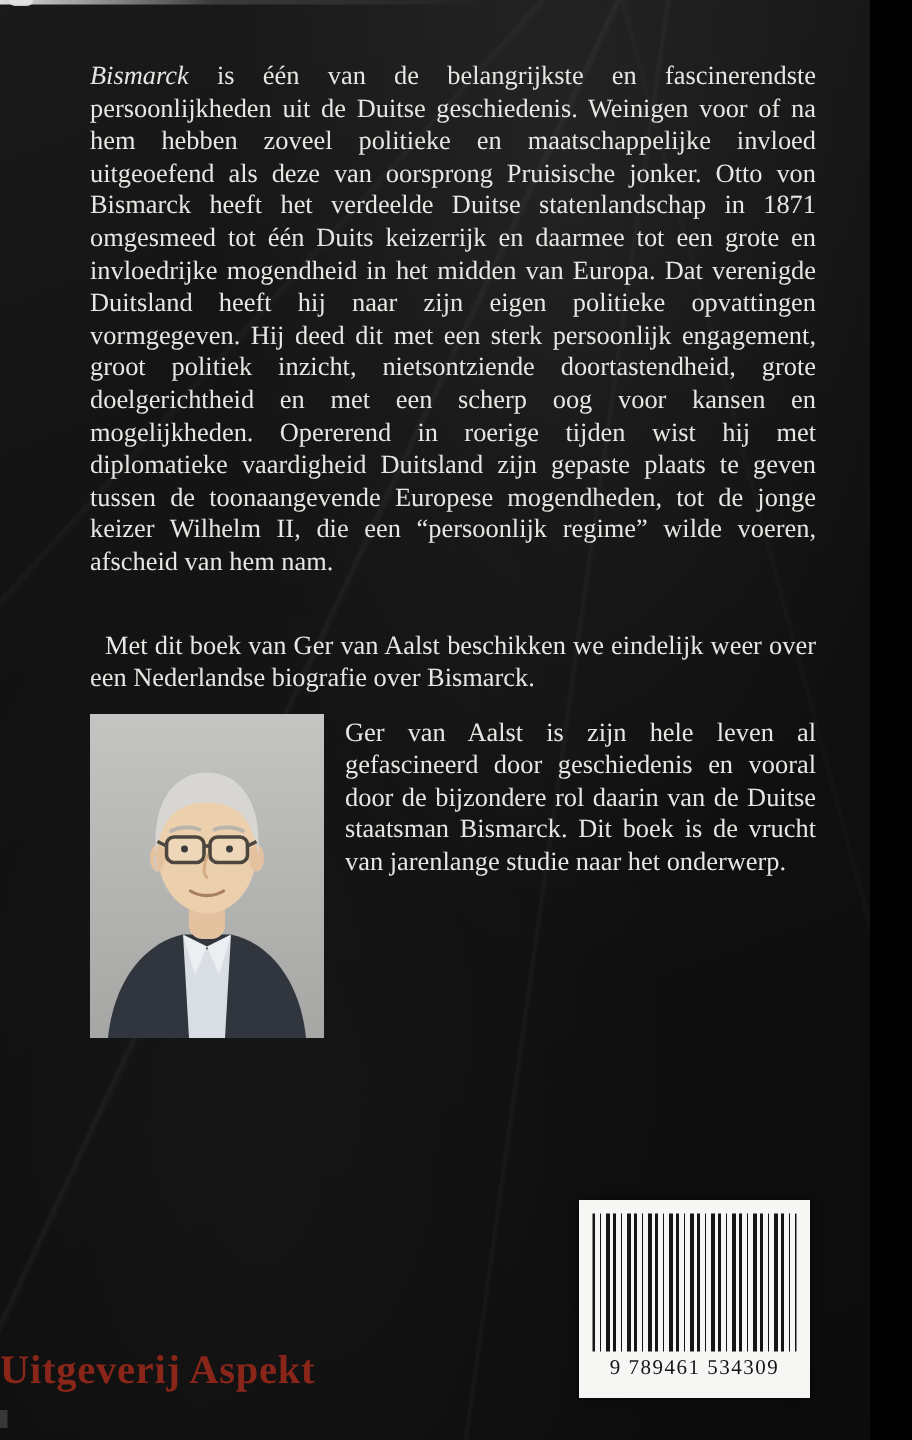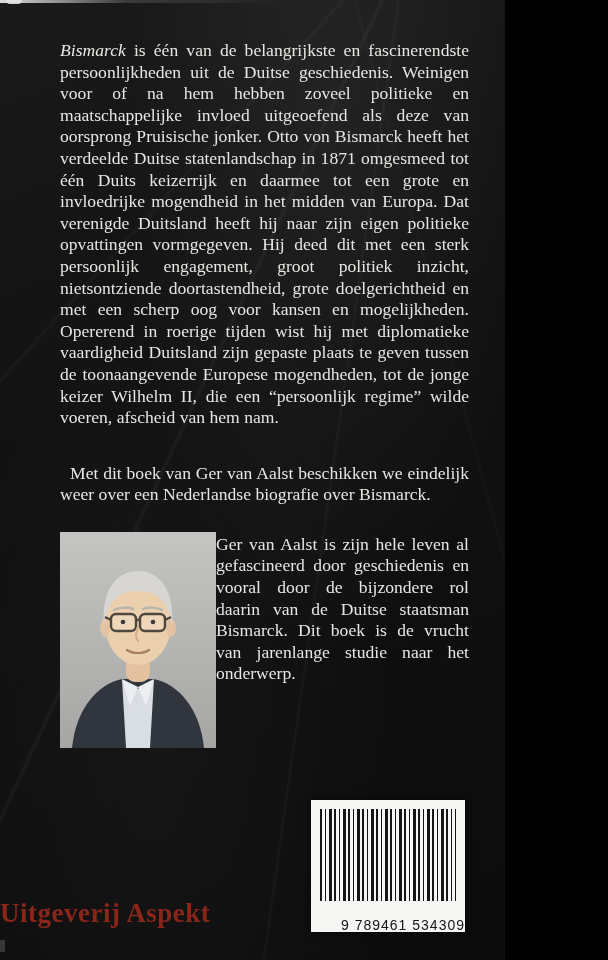--- a/index.html
+++ b/index.html
@@ -1,25 +1,26 @@
 <!DOCTYPE html>
 <html><head>
 <meta charset="utf-8">
 <style>
   html,body{margin:0;padding:0;background:#000;}
   .cover{
     position:relative;
-    width:505px;height:960px;
+    width:552px;height:960px;
     background:
       radial-gradient(ellipse at 65% 12%, rgba(255,255,255,0.06), transparent 45%),
       radial-gradient(ellipse at 30% 80%, rgba(255,255,255,0.03), transparent 50%),
       linear-gradient(160deg,#1a1a1a 0%, #111111 40%, #0c0c0c 100%);
     overflow:hidden;
     font-family:"Liberation Serif", serif;
     color:#e7e6e2;
+    padding-left:28px;
   }
   .texture{
     position:absolute;inset:0;pointer-events:none;
     background:
       linear-gradient(115deg, transparent 39.8%, rgba(255,255,255,0.045) 40.1%, transparent 40.5%),
       linear-gradient(98deg, transparent 62%, rgba(255,255,255,0.035) 62.25%, transparent 62.7%),
       linear-gradient(132deg, transparent 24.8%, rgba(255,255,255,0.03) 25.0%, transparent 25.4%),
       linear-gradient(75deg, transparent 80%, rgba(255,255,255,0.025) 80.2%, transparent 80.6%);
   }
   .top-edge{
@@ -43,22 +44,22 @@
     text-align:justify;
   }
   .blurb em{font-style:italic;}
   .para2{
     margin:34px 0 0 0;
     font-size:17.6px;line-height:21.6px;
     text-align:justify;
     text-indent:10px;
   }
   .bio-row{
-    margin-top:26px;
-    display:flex;align-items:flex-start;gap:0;
+    margin-top:13px;
+    display:flex;align-items:flex-start;gap:14px;
   }
   .photo{
     flex:0 0 156px;width:156px;height:216px;
     background:#b0b0ae;
   }
   .photo svg{display:block;}
   .bio{
     margin:2px 0 0 0;flex:1;
     font-size:17.6px;line-height:21.6px;
     text-align:justify;
@@ -83,23 +84,23 @@
   }
   .bars{
     height:92px;margin:9px 9px 0 9px;
     background:
       repeating-linear-gradient(90deg,
         #151515 0 2px, transparent 2px 5px,
         #151515 5px 6px, transparent 6px 9px,
         #151515 9px 12px, transparent 12px 14px);
   }
   .barcode-number{
-    margin-top:16px;
-    text-align:right;
-    font-family:Liberation Sans, sans-serif;
+    margin-top:4px;
+    text-align:center;
+    font-family:Liberation Serif, serif;
     font-size:14px;letter-spacing:1px;color:#141414;
   }
 </style>
 </head>
 <body>
 
 <div class="cover">
   <div class="texture"></div>
   <div class="top-edge"></div>
   <div class="corner-speck"></div>

